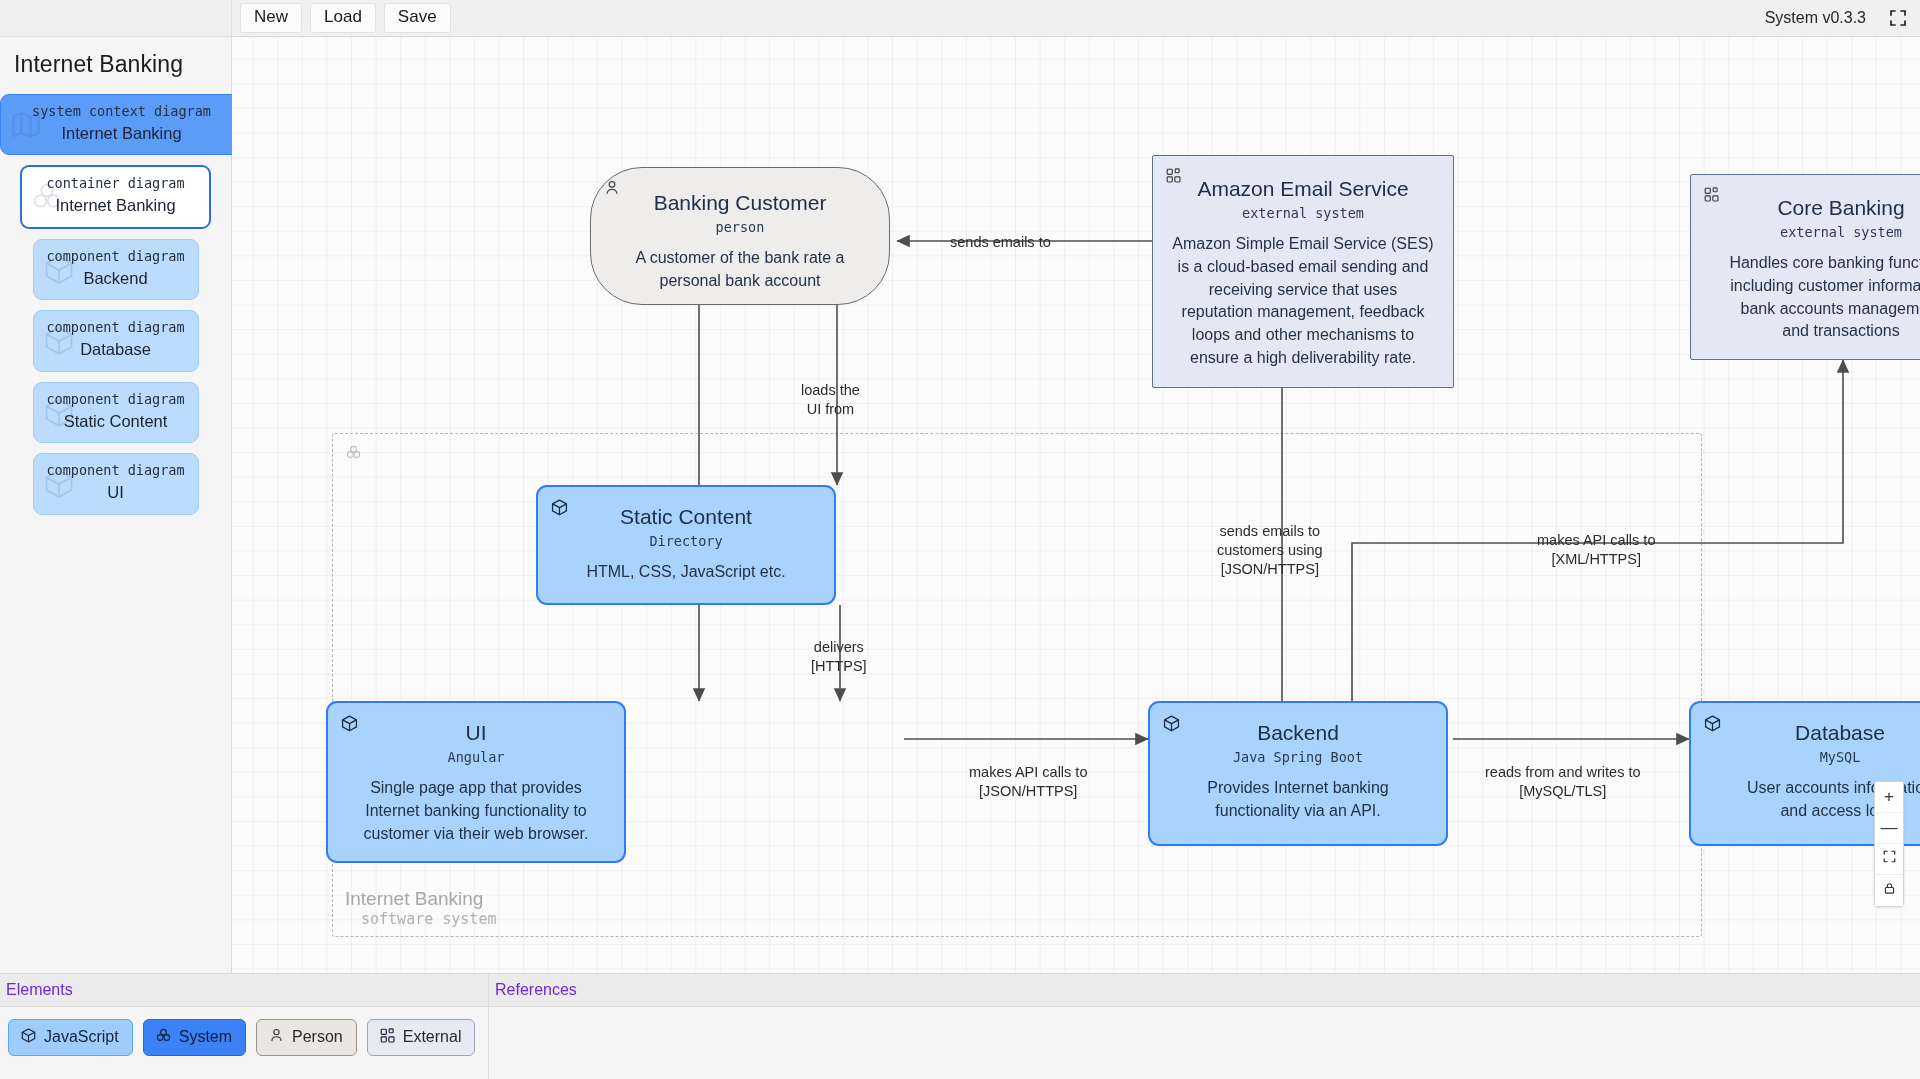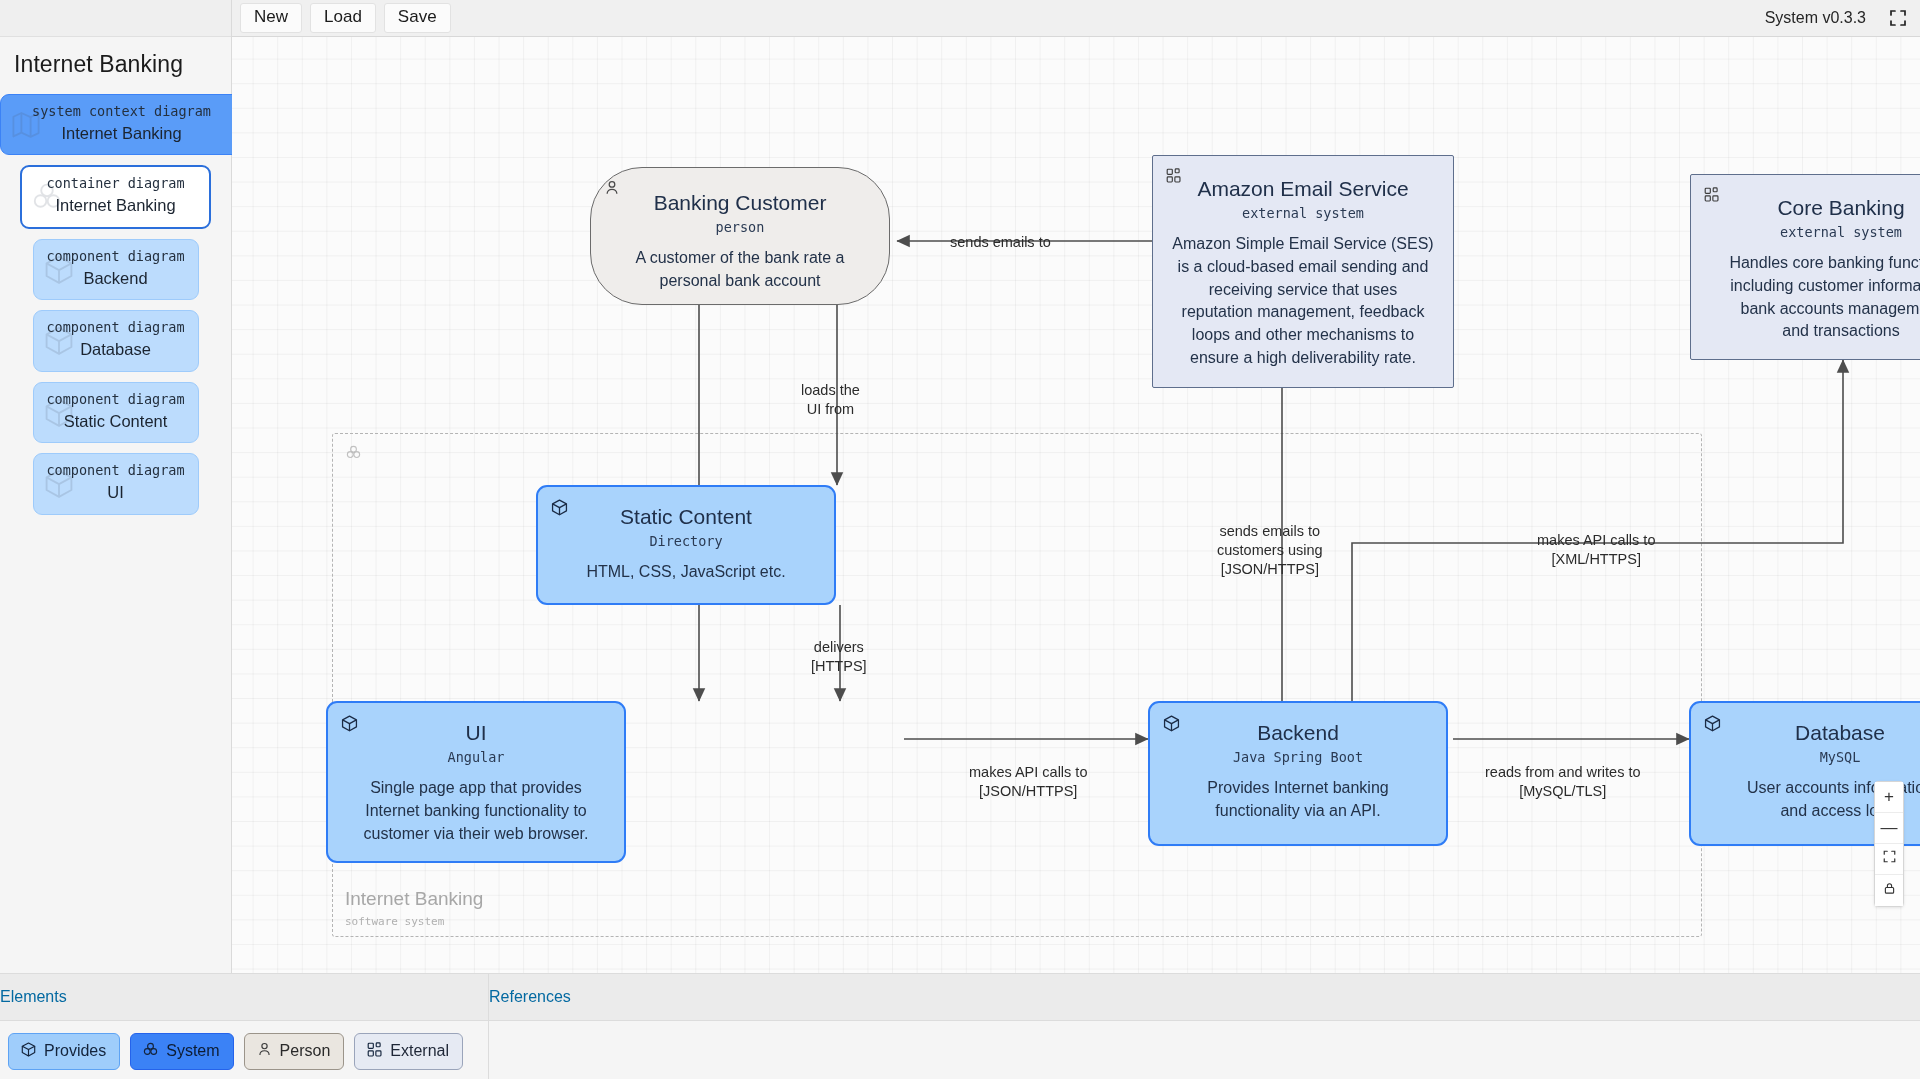--- a/index.html
+++ b/index.html
@@ -105,22 +105,22 @@
 
   
   .boundary {
     position: absolute; border: 1.5px dashed #b4b4b4; border-radius: 3px;
   }
   .boundary .b-name {
     position: absolute; left: 12px; bottom: 26px;
     font-size: 19px; color: #a7a7a7;
   }
   .boundary .b-kind {
-    position: absolute; left: 12px; bottom: 8px;
-    font-family: "DejaVu Sans Mono", monospace; font-size: 11px; color: #b0b0b0;
+    position: absolute; left: 28px; bottom: 8px;
+    font-family: "DejaVu Sans Mono", monospace; font-size: 15px; color: #b0b0b0;
   }
   .boundary .b-icon { position: absolute; left: 12px; top: 10px; opacity: .45; }
 
   
   .elabel {
     position: absolute; text-align: center; font-size: 14.5px;
     color: #2b2b2b; line-height: 1.32; white-space: nowrap;
   }
 
   svg.wires { position: absolute; left: 0; top: 0; width: 1688px; height: 936px; pointer-events: none; }
@@ -140,22 +140,22 @@
     display: flex; align-items: center; justify-content: center;
     font-size: 17px; color: #333; font-family: "Liberation Sans", sans-serif;
   }
   .zoomctl button:last-child { border-bottom: 0; }
 
   
   .bottom { position: absolute; left: 0; bottom: 0; width: 1920px; height: 106px; }
   .panel-elements { position: absolute; left: 0; top: 0; width: 489px; height: 106px; background: #f5f5f5; border-right: 1px solid #dcdcdc; }
   .panel-references { position: absolute; left: 489px; top: 0; right: 0; height: 106px; background: #f5f5f5; }
   .panel-head {
-    height: 48px; background: #ebebeb; border-top: 1px solid #dcdcdc; border-bottom: 1px solid #dcdcdc;
-    display: flex; align-items: center; padding-left: 0; font-size: 16px; color: #0369a1;
+    height: 34px; background: #ebebeb; border-top: 1px solid #dcdcdc; border-bottom: 1px solid #dcdcdc;
+    display: flex; align-items: center; padding-left: 6px; font-size: 16px; color: #6d28d9;
   }
   .panel-body { display: flex; align-items: center; gap: 10px; padding: 12px 0 0 8px; }
   .chip {
     display: inline-flex; align-items: center; gap: 7px;
     border-radius: 6px; padding: 7px 13px 8px 11px;
     font-size: 16px; cursor: pointer; line-height: 1;
   }
   .chip.container { background: #9fcdfb; border: 1px solid #5ea3f4; color: #14243c; }
   .chip.system    { background: #3b82f6; border: 1px solid #2563eb; color: #0d1c33; }
   .chip.person    { background: #eae6e0; border: 1px solid #9b948a; color: #2a2a2a; }
@@ -456,21 +456,21 @@
   <div class="bottom">
     <div class="panel-elements">
       <div class="panel-head">Elements</div>
       <div class="panel-body" id="chip-row">
           <div class="chip container">
             <span><svg viewBox="0 0 20 20" width="17" height="17" fill="none" stroke="#14243c" stroke-width="1.35" stroke-linejoin="round">
                 <path d="M10 2.3 L17.3 6.2 L10 10.1 L2.7 6.2 Z"></path>
                 <path d="M2.7 6.2 V13.6 L10 17.6 V10.1"></path>
                 <path d="M17.3 6.2 V13.6 L10 17.6"></path>
               </svg></span>
-            <span>Provides</span>
+            <span>JavaScript</span>
           </div>
           <div class="chip system">
             <span><svg viewBox="0 0 20 20" width="17" height="17" fill="none" stroke="#14243c" stroke-width="1.35" stroke-linejoin="round">
                 <circle cx="6.2" cy="12.4" r="3.4"></circle>
                 <circle cx="13.8" cy="12.4" r="3.4"></circle>
                 <circle cx="10" cy="6.2" r="3.4"></circle>
               </svg></span>
             <span>System</span>
           </div>
           <div class="chip person">

